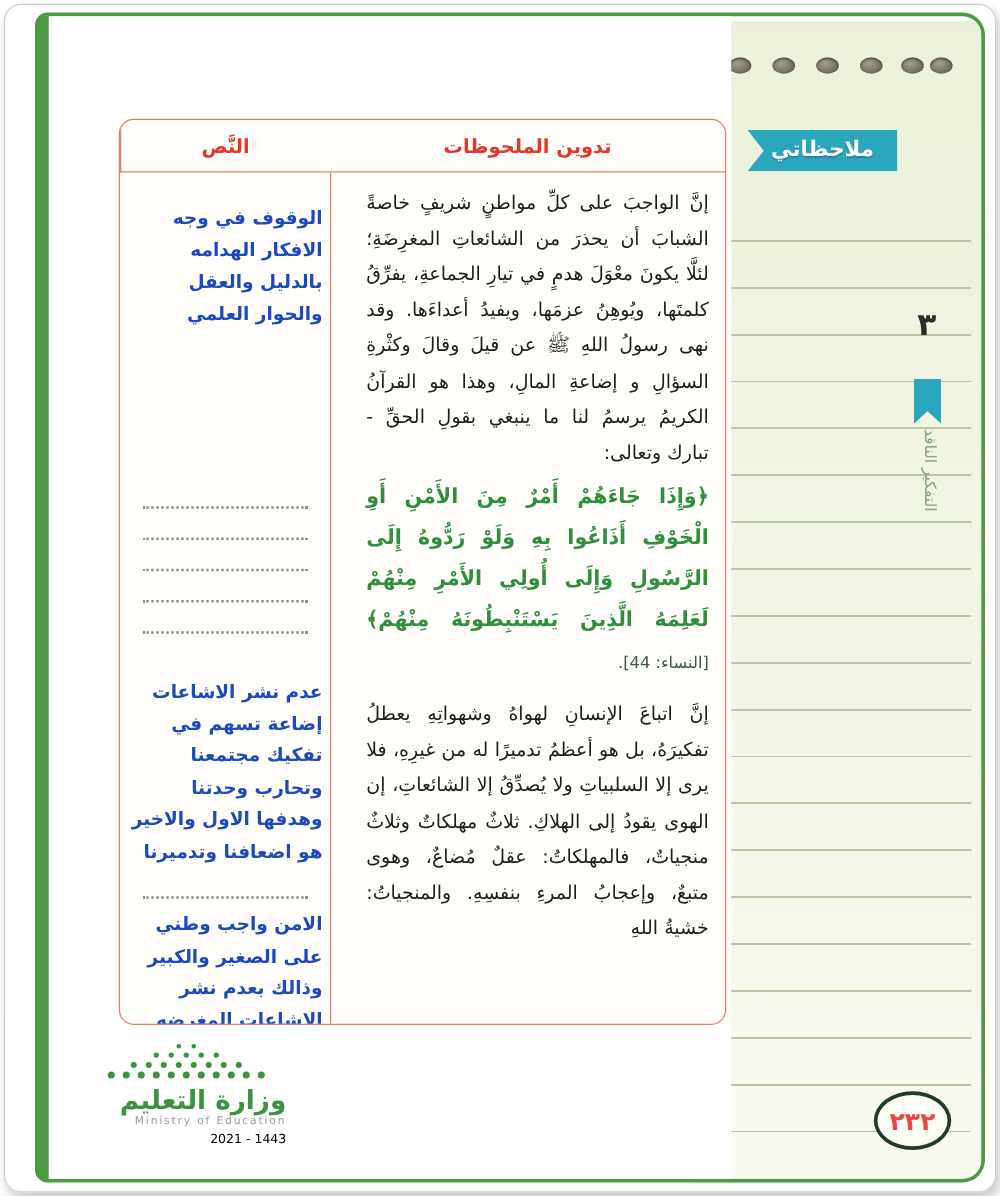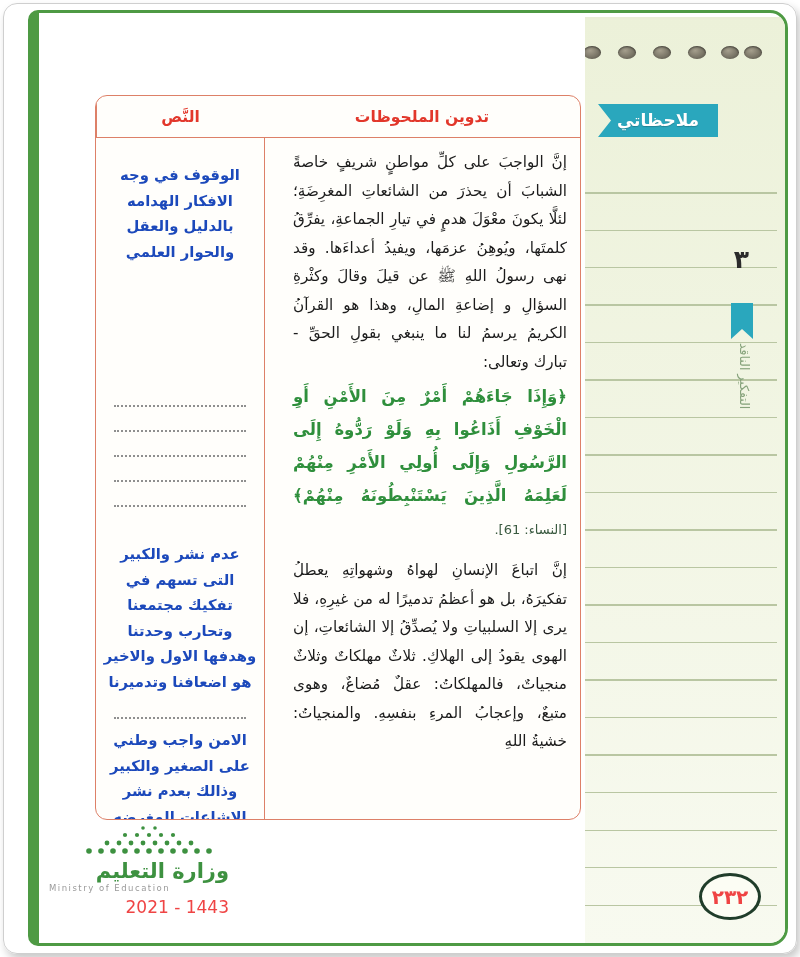--- a/index.html
+++ b/index.html
@@ -38,29 +38,29 @@
         border:1.6px solid #dd8068;border-radius:12px;background:#fffefb;
         display:grid;grid-template-columns:316px 1fr;grid-template-rows:42px 1fr;direction:rtl;overflow:hidden;}
   .hdr{display:flex;align-items:center;justify-content:center;color:#e2372b;font-weight:bold;
         font-size:15.5px;border-bottom:1.5px solid #dd8068;}
   .col-divider{border-left:1.5px solid #dd8068;}
   .cell-text{padding:10px 13px 10px 28px;font-size:15.2px;line-height:28.5px;text-align:justify;
         color:#1c1c1c;direction:rtl;}
   .verse{color:#2f8f3c;font-weight:bold;font-size:16.5px;line-height:33px;text-align:justify;margin:4px 0 2px;}
   .verse-ref{color:#3a5a40;font-size:13px;font-weight:normal;}
   .cell-notes{padding:12px 6px;display:flex;flex-direction:column;direction:rtl;}
-  .note{color:#1c49bb;font-weight:bold;text-align:center;font-size:14.8px;line-height:25.5px;}
+  .note{color:#1c49bb;font-weight:bold;font-size:14.8px;line-height:25.5px;}
   .dots{border-bottom:2px dotted #8f8f8f;height:23px;margin:0 12px;}
   .sp{flex:0 0 auto;}
   
   .ministry{position:absolute;left:10px;bottom:26px;width:180px;direction:rtl;text-align:right;}
   .ministry svg{display:block;margin:0 6px 2px 0;}
   .ministry-ar{color:#3d9140;font-weight:bold;font-size:21px;line-height:24px;}
-  .ministry-en{color:#9a9a9a;font-size:8.5px;letter-spacing:1.5px;direction:ltr;text-align:left;}
-  .ministry-years{color:#ef4444;font-size:17px;margin-top:4px;direction:ltr;text-align:right;}
+  .ministry-en{color:#9a9a9a;font-size:8.5px;letter-spacing:1.5px;direction:ltr;text-align:right;}
+  .ministry-years{color:#000000;font-size:10px;margin-top:4px;direction:ltr;text-align:right;}
 </style>
 </head>
 <body>
 
 <div class="page">
   <div class="scan-frame"></div>
 
   <div class="green-frame">
 
     <div class="notebook">
@@ -88,35 +88,35 @@
     <div class="content">
 
       <div class="lesson-table">
         <div class="hdr">تدوين الملحوظات</div>
         <div class="hdr col-divider">النَّص</div>
 
         <div class="cell-text col-divider">
           <div>إنَّ الواجبَ على كلِّ مواطنٍ شريفٍ خاصةً الشبابَ أن يحذرَ من الشائعاتِ المغرِضَةِ؛ لئلَّا يكونَ معْوَلَ هدمٍ في تيارِ الجماعةِ، يفرِّقُ كلمتَها، ويُوهِنُ عزمَها، ويفيدُ أعداءَها. وقد نهى رسولُ اللهِ ﷺ عن قيلَ وقالَ وكثْرةِ السؤالِ و إضاعةِ المالِ، وهذا هو القرآنُ الكريمُ يرسمُ لنا ما ينبغي بقولِ الحقِّ - تبارك وتعالى:</div>
           <div class="verse">
             <span>﴿وَإِذَا جَاءَهُمْ أَمْرٌ مِنَ الأَمْنِ أَوِ الْخَوْفِ أَذَاعُوا بِهِ وَلَوْ رَدُّوهُ إِلَى الرَّسُولِ وَإِلَى أُولِي الأَمْرِ مِنْهُمْ لَعَلِمَهُ الَّذِينَ يَسْتَنْبِطُونَهُ مِنْهُمْ﴾</span>
-            <span class="verse-ref">[النساء: 61].</span>
+            <span class="verse-ref">[النساء: 44].</span>
           </div>
           <div style="margin-top:10px">إنَّ اتباعَ الإنسانِ لهواهُ وشهواتِهِ يعطلُ تفكيرَهُ، بل هو أعظمُ تدميرًا له من غيرِهِ، فلا يرى إلا السلبياتِ ولا يُصدِّقُ إلا الشائعاتِ، إن الهوى يقودُ إلى الهلاكِ. ثلاثٌ مهلكاتٌ وثلاثٌ منجياتٌ، فالمهلكاتُ: عقلٌ مُضاعٌ، وهوى متبعٌ، وإعجابُ المرءِ بنفسِهِ. والمنجياتُ: خشيةُ اللهِ</div>
         </div>
 
         <div class="cell-notes">
           <div class="note" style="margin-top:12px">الوقوف في وجه الافكار الهدامه بالدليل والعقل والحوار العلمي</div>
           <div class="sp" style="height:118px"></div>
           <div class="dots"></div>
           <div class="dots"></div>
           <div class="dots"></div>
           <div class="dots"></div>
           <div class="dots"></div>
           <div class="sp" style="height:34px"></div>
-          <div class="note">عدم نشر والكبير التى تسهم في تفكيك مجتمعنا وتحارب وحدتنا وهدفها الاول والاخير هو اضعافنا وتدميرنا</div>
+          <div class="note">عدم نشر الاشاعات إضاعة تسهم في تفكيك مجتمعنا وتحارب وحدتنا وهدفها الاول والاخير هو اضعافنا وتدميرنا</div>
           <div class="dots"></div>
           <div class="note" style="margin-top:8px">الامن واجب وطني على الصغير والكبير وذالك بعدم نشر الاشاعات المغرضه</div>
         </div>
       </div>
 
       <div class="ministry">
         <svg width="150" height="34" viewBox="0 0 150 34">
           <g fill="#3d9140">
             <circle cx="70" cy="5" r="1.8"></circle>
               <circle cx="82" cy="5" r="1.8"></circle>

